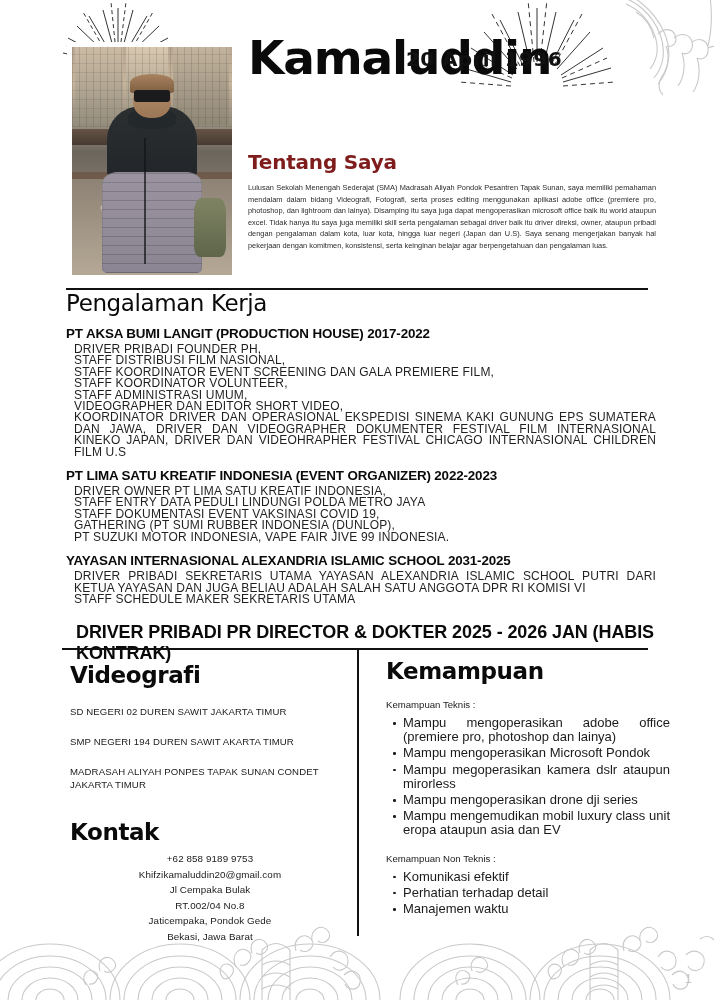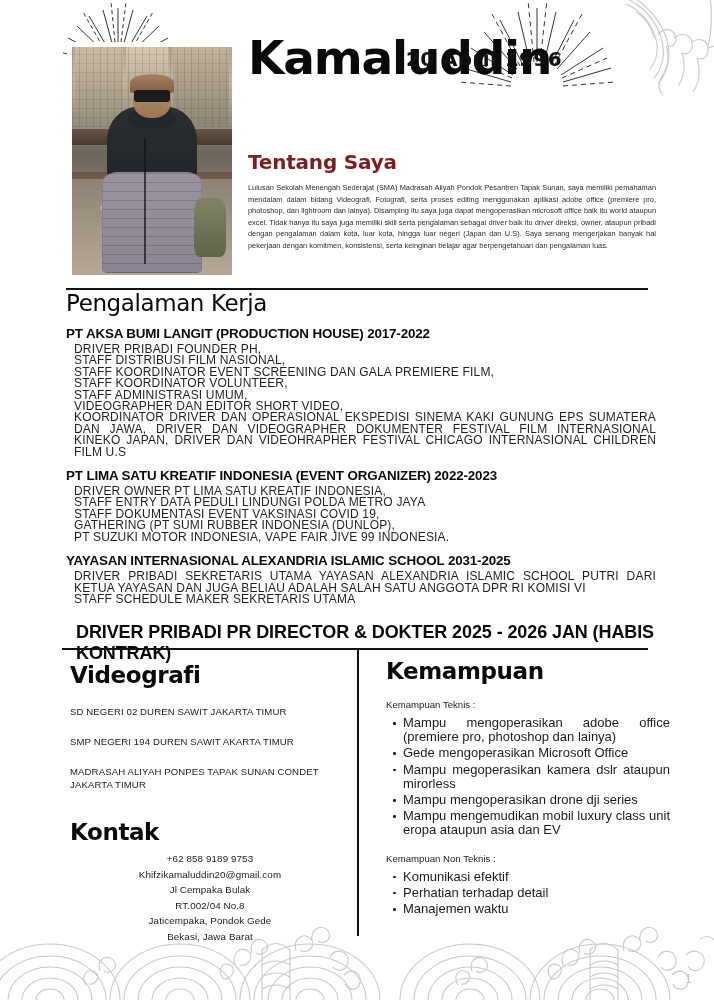--- a/index.html
+++ b/index.html
@@ -469,21 +469,21 @@
       <div class="contact-line">Bekasi, Jawa Barat</div>
     </div>
   </div>
 
   <div id="col-right">
     <div class="sub-title">Kemampuan</div>
 
     <div class="skill-group-label">Kemampuan Teknis :</div>
     <ul class="skills">
       <li>Mampu mengoperasikan adobe office (premiere pro, photoshop dan lainya)</li>
-      <li>Gede mengoperasikan Microsoft Office</li>
+      <li>Mampu mengoperasikan Microsoft Pondok</li>
       <li>Mampu megoperasikan kamera dslr ataupun mirorless</li>
       <li>Mampu mengoperasikan drone dji series</li>
       <li>Mampu mengemudikan mobil luxury class unit eropa ataupun asia dan EV</li>
     </ul>
 
     <div class="skill-group-label">Kemampuan Non Teknis :</div>
     <ul class="skills">
       <li>Komunikasi efektif</li>
       <li>Perhatian terhadap detail</li>
       <li>Manajemen waktu</li>

